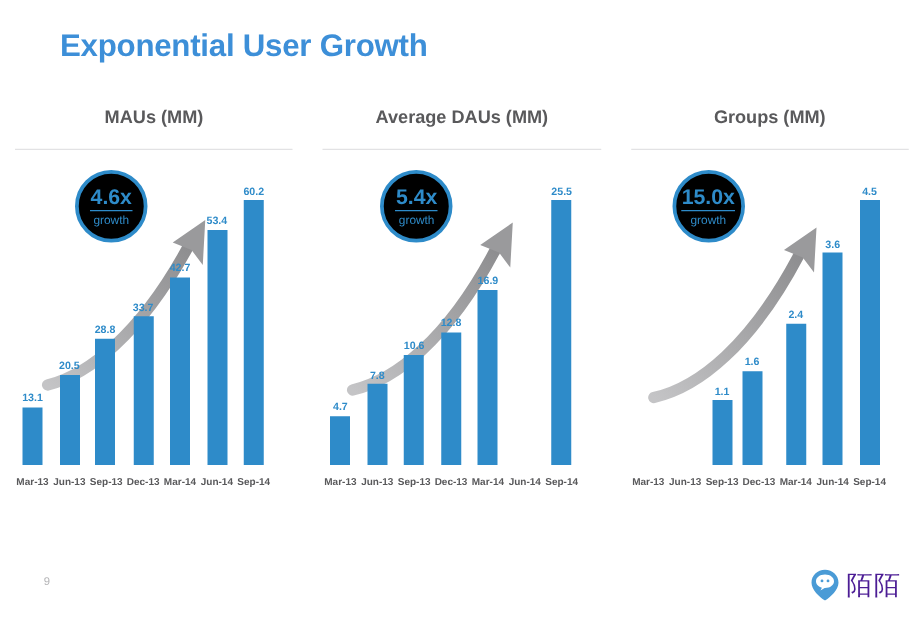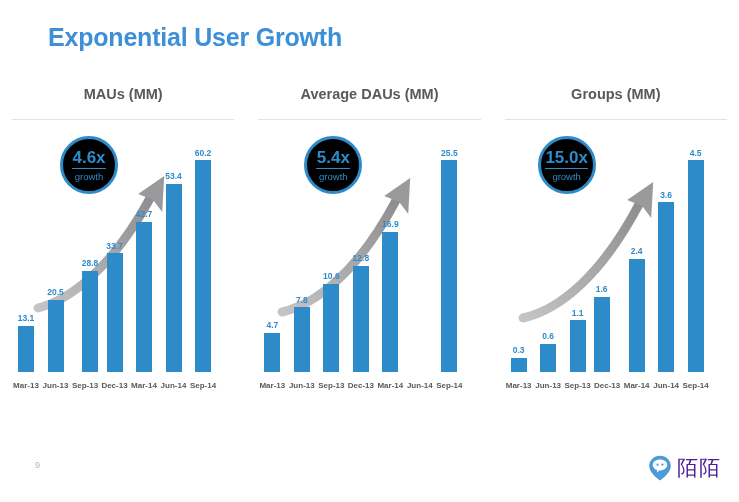--- a/index.html
+++ b/index.html
@@ -220,21 +220,21 @@
         <div class="bar-tick" style="left: 195px;">Sep-14</div>
         <div class="bars">
           <div class="bar-group" style="left: 18px;">
             <div class="bar-value">13.1</div>
             <div class="bar-rect" style="height: 46.1329px;"></div>
           </div>
           <div class="bar-group" style="left: 47.5px;">
             <div class="bar-value">20.5</div>
             <div class="bar-rect" style="height: 72.1927px;"></div>
           </div>
-          <div class="bar-group" style="left: 82px;">
+          <div class="bar-group" style="left: 76px;">
             <div class="bar-value">28.8</div>
             <div class="bar-rect" style="height: 101.422px;"></div>
           </div>
           <div class="bar-group" style="left: 106.5px;">
             <div class="bar-value">33.7</div>
             <div class="bar-rect" style="height: 118.678px;"></div>
           </div>
           <div class="bar-group" style="left: 136px;">
             <div class="bar-value">42.7</div>
             <div class="bar-rect" style="height: 150.372px;"></div>
@@ -322,28 +322,20 @@
           <div class="badge-word">growth</div>
         </div>
         <div class="bar-tick" style="left: 18px;">Mar-13</div>
         <div class="bar-tick" style="left: 47.5px;">Jun-13</div>
         <div class="bar-tick" style="left: 77px;">Sep-13</div>
         <div class="bar-tick" style="left: 106.5px;">Dec-13</div>
         <div class="bar-tick" style="left: 136px;">Mar-14</div>
         <div class="bar-tick" style="left: 165.5px;">Jun-14</div>
         <div class="bar-tick" style="left: 195px;">Sep-14</div>
         <div class="bars">
-          <div class="bar-group" style="left: 18px;">
-            <div class="bar-value">0.3</div>
-            <div class="bar-rect" style="height: 14.1333px;"></div>
-          </div>
-          <div class="bar-group" style="left: 47.5px;">
-            <div class="bar-value">0.6</div>
-            <div class="bar-rect" style="height: 28.2667px;"></div>
-          </div>
           <div class="bar-group" style="left: 77px;">
             <div class="bar-value">1.1</div>
             <div class="bar-rect" style="height: 51.8222px;"></div>
           </div>
           <div class="bar-group" style="left: 101px;">
             <div class="bar-value">1.6</div>
             <div class="bar-rect" style="height: 75.3778px;"></div>
           </div>
           <div class="bar-group" style="left: 136px;">
             <div class="bar-value">2.4</div>

